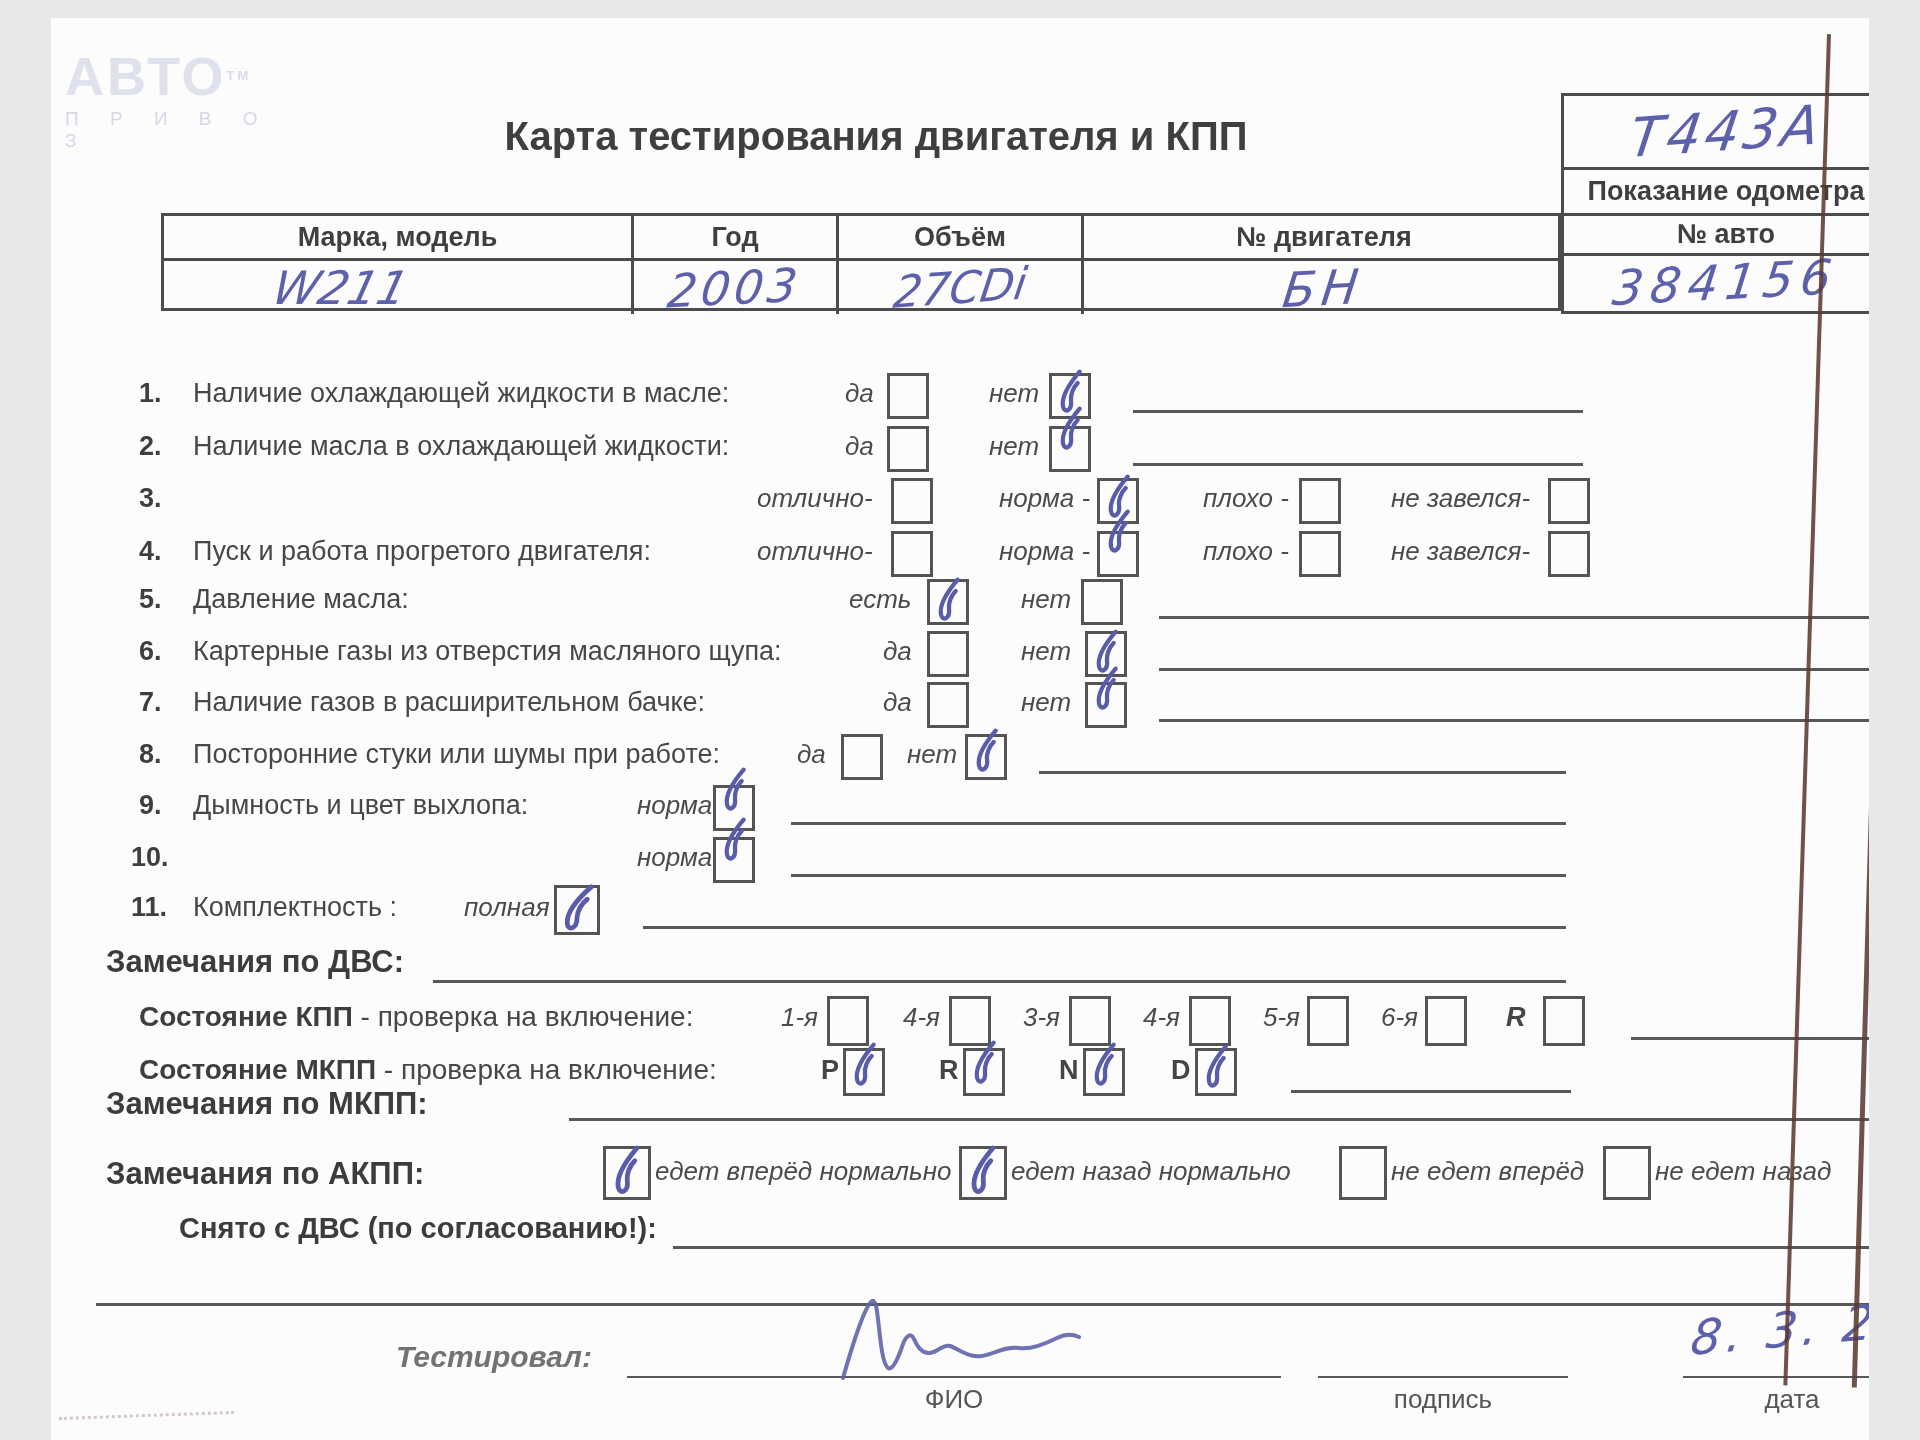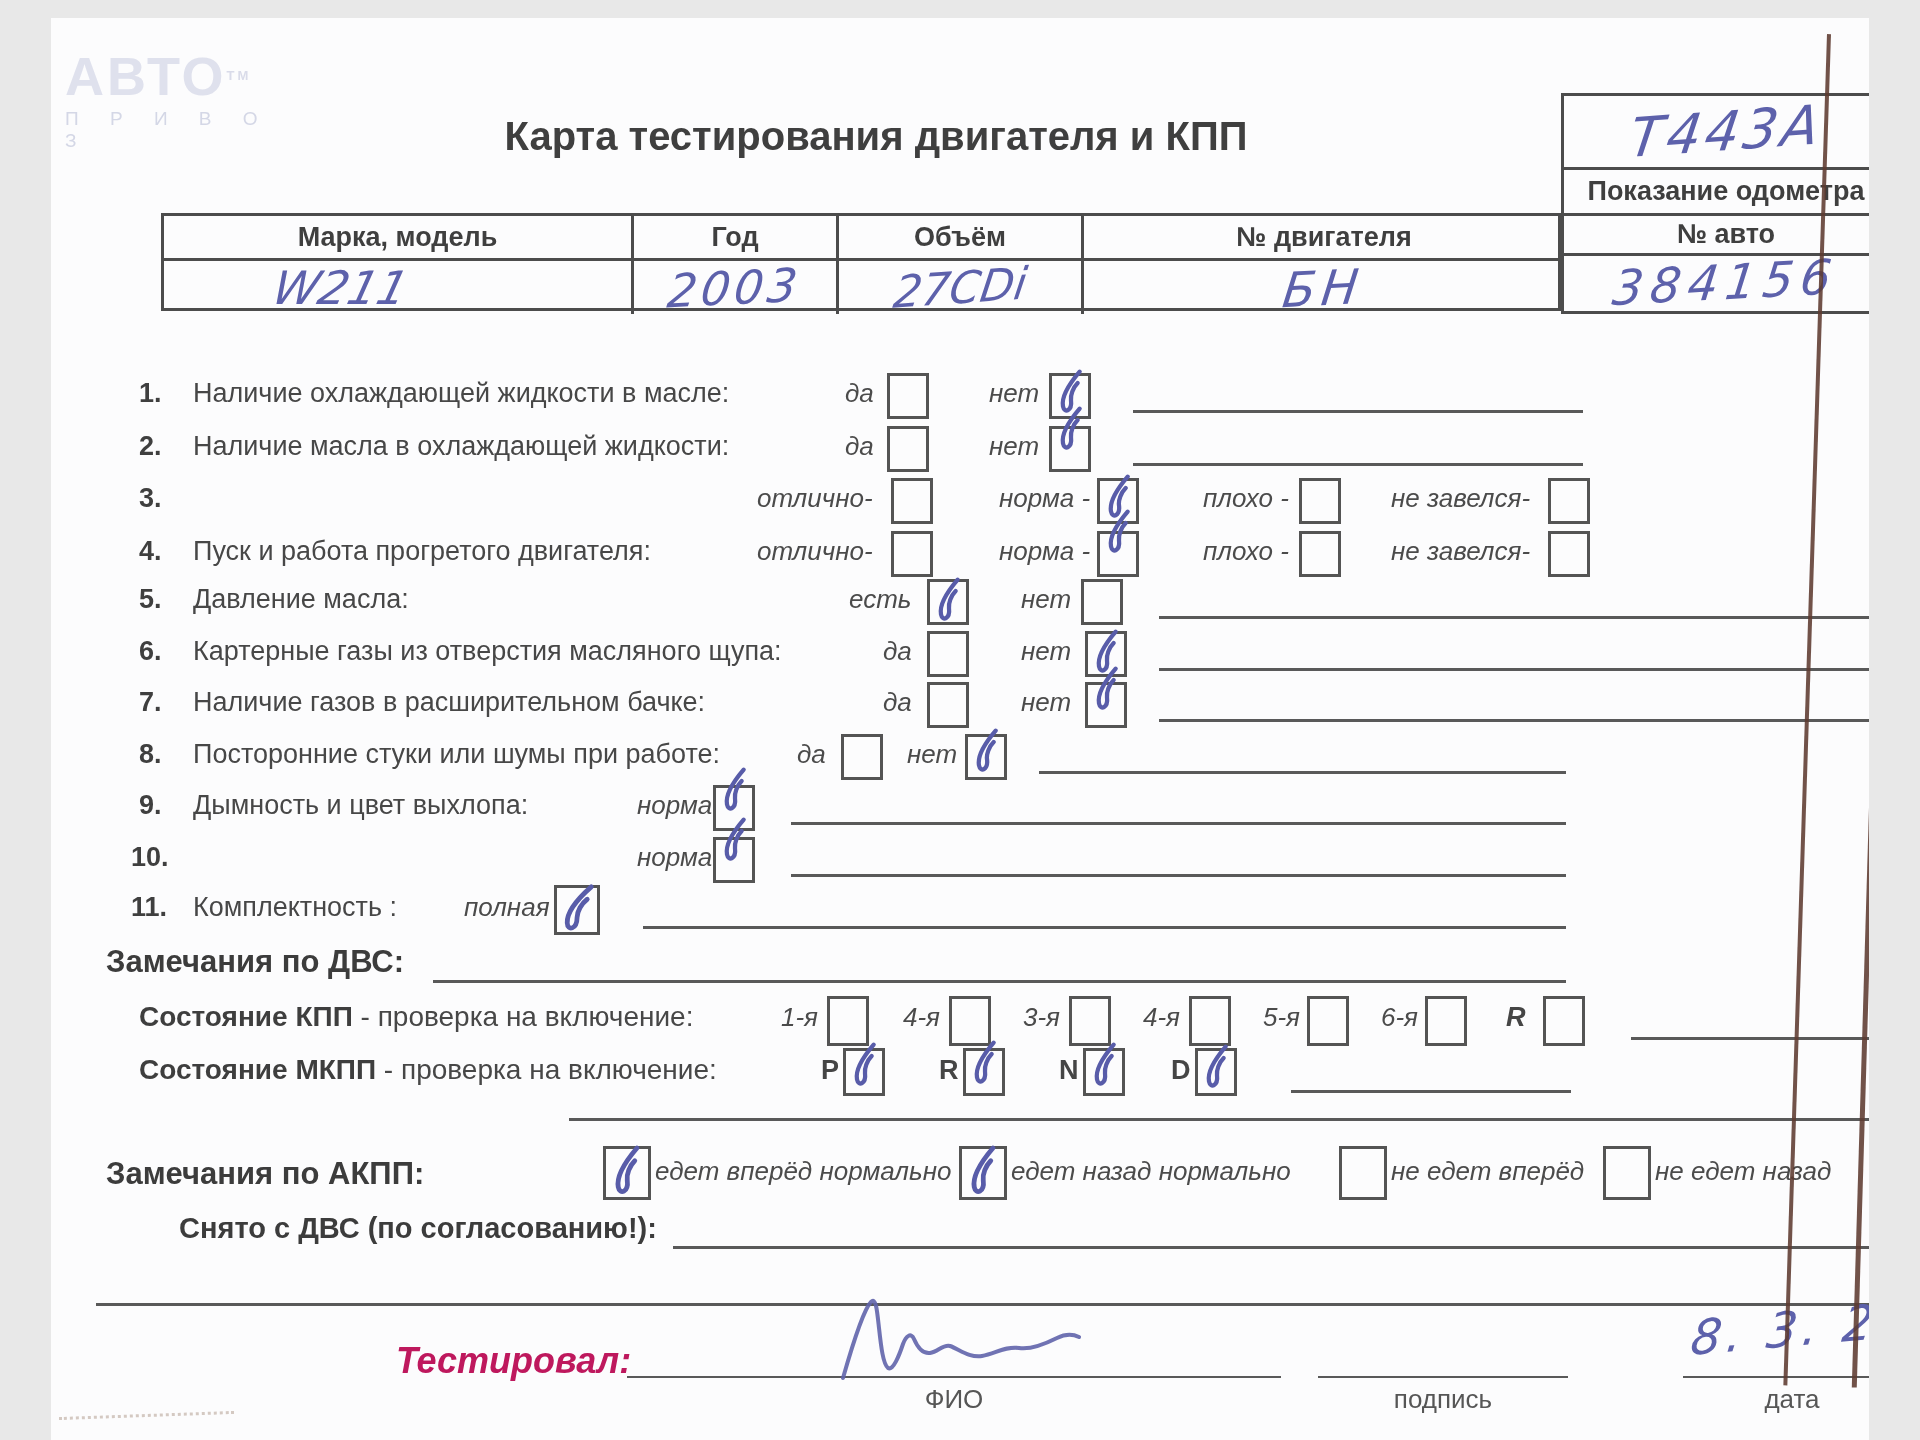--- a/index.html
+++ b/index.html
@@ -36,21 +36,21 @@
   .tick{position:absolute;left:1px;top:-13px;width:32px;height:50px;overflow:visible;}
   .hline{position:absolute;border-top:3px solid #595959;height:0;}
   .thin{border-top-width:2px;}
   
   .sec-label{position:absolute;font-weight:bold;font-size:31px;color:#3c3c3c;white-space:nowrap;}
   .kpp-label{position:absolute;font-size:28px;color:#474747;white-space:nowrap;line-height:48px;}
   .kpp-label b{color:#3e3e3e;}
   .gear{position:absolute;top:0;font-weight:bold;font-size:27px;line-height:48px;color:#454545;}
   .ritalic{font-style:italic;}
   
-  .foot-label{position:absolute;font-weight:bold;font-style:italic;font-size:36px;color:#be185d;}
+  .foot-label{position:absolute;font-weight:bold;font-style:italic;font-size:30px;color:#737373;}
   .foot-cap{position:absolute;font-size:26px;color:#565656;text-align:center;}
   
   .brown{position:absolute;background:#5d3a30;transform-origin:top left;opacity:.88;}
   .smudge{position:absolute;left:8px;top:1396px;width:175px;height:10px;
           border-top:3px dotted #b4a093;opacity:.55;transform:rotate(-2deg);}
 </style>
 </head>
 <body>
 
 <svg width="0" height="0" style="position:absolute">
@@ -306,20 +306,21 @@
       </span>
     <span class="gear" style="left:1120px;">D</span>
     <span class="cb" style="left:1144px;height:42px;top:2px;">
         <svg class="tick" viewBox="0 0 24 36" style="top:-8px;">
           <use href="#tickpath"></use>
         </svg>
       </span>
   </div>
   <div class="hline" style="top:1072px;left:1240px;width:280px;"></div>
 
+  <div class="sec-label" style="left:55px;top:1068px;">Замечания по МКПП:</div>
   <div class="hline" style="top:1100px;left:518px;width:1357px;"></div>
 
   <div class="row" style="top:1128px;height:56px;">
     <span class="sec-label" style="left:55px;top:10px;">Замечания по АКПП:</span>
     <span class="cb cb2" style="left:552px;">
         <svg class="tick" viewBox="0 0 24 36" style="top:-4px;width:36px;height:54px;">
           <use href="#tickpath"></use>
         </svg>
       </span>
     <span class="opt" style="left:604px;line-height:50px;">едет вперёд нормально</span>

